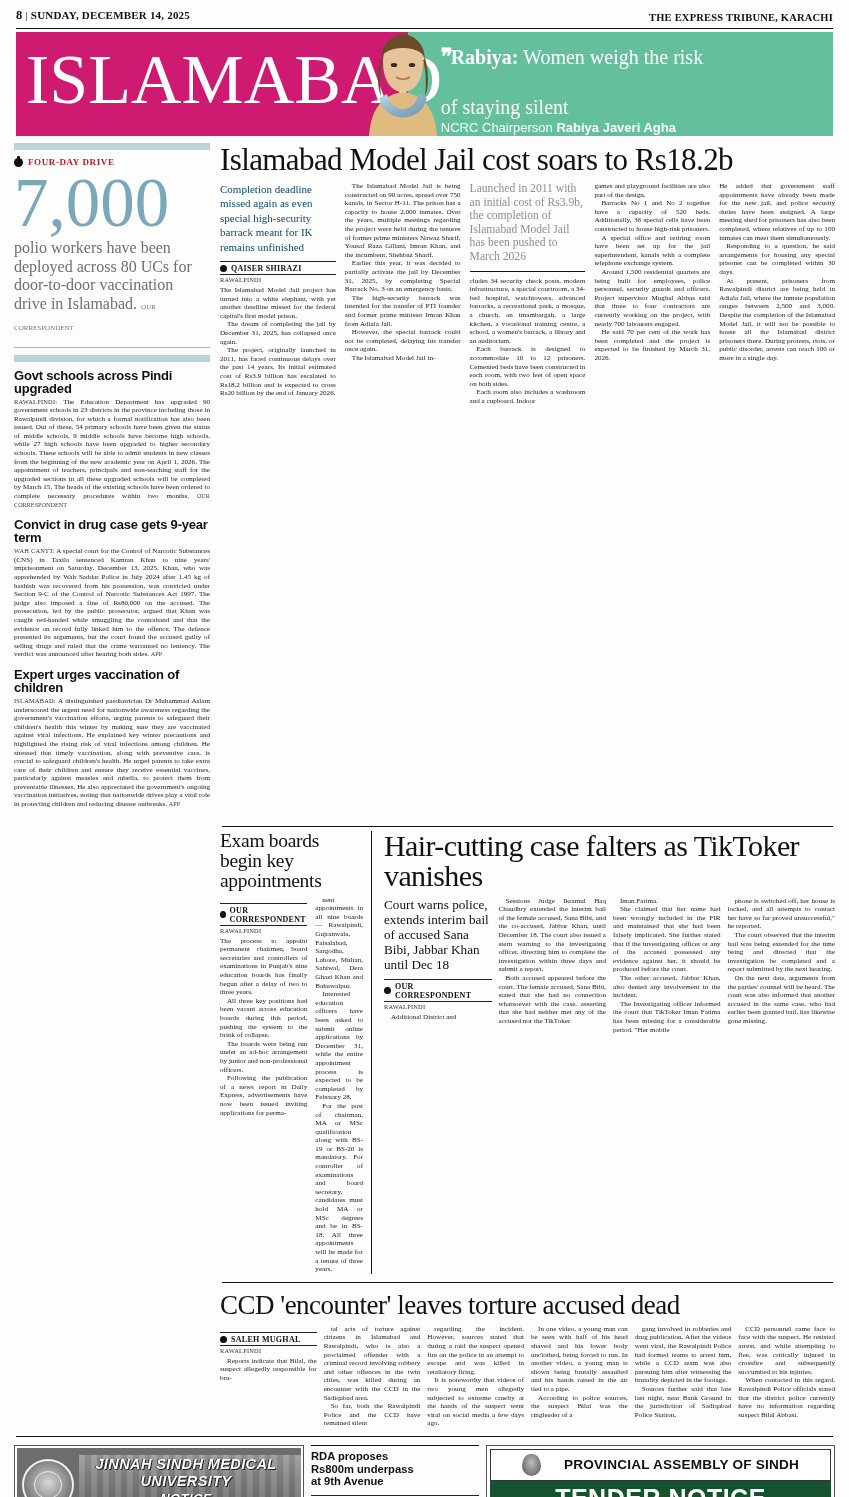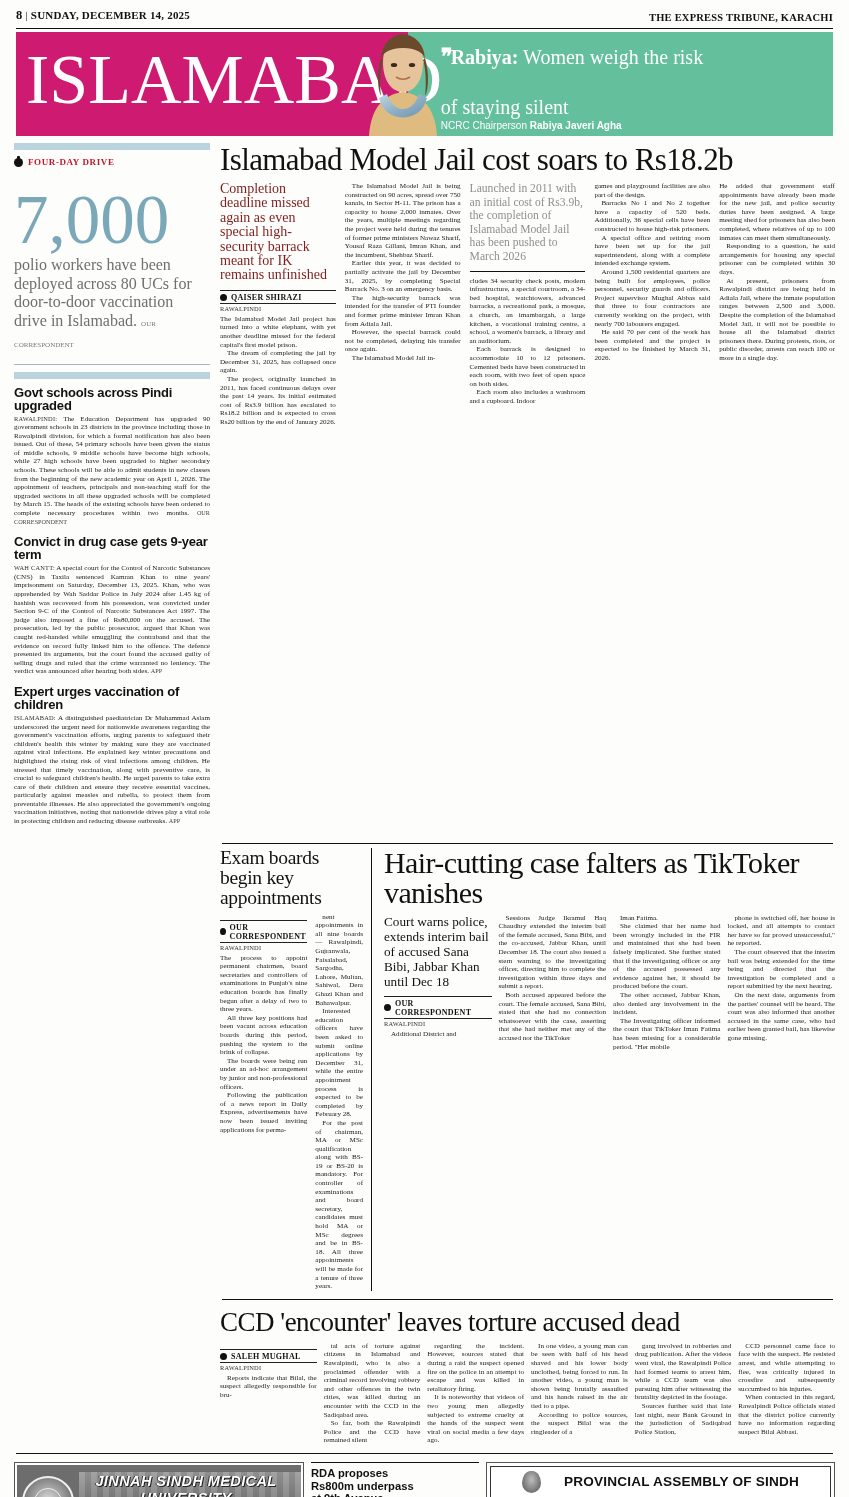--- a/index.html
+++ b/index.html
@@ -32,55 +32,55 @@
     font-size:70px;line-height:84px;color:#fff;letter-spacing:0px;
     font-weight:400;white-space:nowrap;
   }
   .hero-quote{
     position:absolute;left:52%;top:12px;right:10px;
     color:#fff;font-family:"Liberation Serif",serif;
     font-size:20px;line-height:25px;text-align:left;
   }
   .hero-quote .qmark{font-weight:700;font-size:22px;letter-spacing:-2px;}
   .hero-quote .who{font-weight:700;}
-  .hero-credit{position:absolute;left:52%;top:88px;color:#fff;font-family:"Liberation Sans",sans-serif;font-size:10px;text-align:right;}
+  .hero-credit{position:absolute;left:52%;top:88px;color:#fff;font-family:"Liberation Sans",sans-serif;font-size:13px;text-align:right;}
   .hero-credit b{font-weight:700;}
   .portrait{
     position:absolute;left:40%;bottom:0;width:120px;height:104px;z-index:4;
     pointer-events:none;
   }
 
   
   .body-text{font-family:"Liberation Serif",serif;font-size:7.1px;line-height:8.6px;text-align:justify;color:#1a1a1a;}
   .body-text p{margin:0;text-indent:7px;}
   .body-text p.first{text-indent:0;}
   .dateline{font-variant:small-caps;font-size:6.4px;letter-spacing:.2px;color:#333;}
   .credit-tag{font-variant:small-caps;font-size:6.2px;color:#444;}
 
   
   .main-grid{display:flex;gap:10px;margin-top:7px;}
   .rail{width:196px;flex:0 0 196px;}
   .rail-accent{height:7px;background:#b9d4dd;margin-bottom:7px;}
-  .kicker{display:flex;align-items:center;gap:5px;margin-bottom:20px;}
+  .kicker{display:flex;align-items:center;gap:5px;margin-bottom:3px;}
   .kicker .dot{width:9px;height:9px;border-radius:50%;background:#111;position:relative;}
   .kicker .dot:after{content:"";position:absolute;left:3px;top:-2px;width:3px;height:3px;background:#111;border-radius:1px;}
   .kicker-label{font-family:"Liberation Serif",serif;font-weight:700;font-size:9px;letter-spacing:.6px;color:#c3162d;font-variant:small-caps;text-transform:uppercase;}
   .bignum{font-family:"Liberation Serif",serif;font-size:69px;line-height:66px;color:#7ba8b8;margin:2px 0 3px 0;font-weight:400;}
   .bigdesc{font-family:"Liberation Serif",serif;font-size:16px;line-height:18.5px;color:#6f6f6f;}
   .bigdesc .src{font-size:7px;font-variant:small-caps;color:#7a7a7a;}
   .hr-thin{border-top:1px solid #9fb9c2;margin:9px 0 7px 0;}
   .rail-head{font-family:"Liberation Sans",sans-serif;font-weight:700;font-size:13px;line-height:13px;margin:0 0 3px 0;color:#111;letter-spacing:-.2px;}
   .rail-block{margin-bottom:9px;}
 
   
   .lead{flex:1;}
   .lead-head{font-family:"Liberation Serif",serif;font-size:31px;line-height:33px;letter-spacing:-.6px;margin:0 0 6px 0;font-weight:400;}
   .lead-cols{display:flex;gap:9px;}
   .col{flex:1;}
-  .blurb{font-family:"Liberation Serif",serif;font-size:14px;line-height:14.4px;color:#7f1d1d;}
+  .blurb{font-family:"Liberation Serif",serif;font-size:11px;line-height:14.4px;color:#0c4a6e;}
   .byline{margin-top:7px;border-top:1px solid #222;border-bottom:1px solid #222;padding:2px 0 1px 0;display:flex;align-items:center;gap:4px;}
   .byline .dot{width:7px;height:7px;border-radius:50%;background:#111;}
   .byline .nm{font-variant:small-caps;font-weight:700;font-size:8px;letter-spacing:.3px;}
   .byline-city{font-variant:small-caps;font-size:6.4px;color:#333;margin:1px 0 3px 0;letter-spacing:.2px;}
   .pullquote{font-family:"Liberation Serif",serif;font-size:11.6px;line-height:13.6px;color:#8f8f8f;border-bottom:1.4px solid #111;padding-bottom:7px;margin-bottom:5px;}
 
   
   .sect-rule{border-top:1.5px solid #111;margin:8px 2px 6px 2px;}
   .sect-rule.thin{border-top:1px solid #111;}
 
@@ -257,21 +257,21 @@
             <p class="first">cludes 34 security check posts, modern infrastructure, a special courtroom, a 34-bed hospital, watchtowers, advanced barracks, a recreational park, a mosque, a church, an imambargah, a large kitchen, a vocational training centre, a school, a women's barrack, a library and an auditorium.</p>
             <p>Each barrack is designed to accommodate 10 to 12 prisoners. Cemented beds have been constructed in each room, with two feet of open space on both sides.</p>
             <p>Each room also includes a washroom and a cupboard. Indoor</p>
           </div>
         </div>
 
         <div class="col">
           <div class="body-text">
             <p class="first">games and playground facilities are also part of the design.</p>
             <p>Barracks No 1 and No 2 together have a capacity of 520 beds. Additionally, 36 special cells have been constructed to house high-risk prisoners.</p>
-            <p>A special office and retiring room have been set up for the jail superintendent, along with a complete intended exchange system.</p>
+            <p>A special office and retiring room have been set up for the jail superintendent, kanals with a complete telephone exchange system.</p>
             <p>Around 1,500 residential quarters are being built for employees, police personnel, security guards and officers. Project supervisor Mughal Abbas said that three to four contractors are currently working on the project, with nearly 700 labourers engaged.</p>
             <p>He said 70 per cent of the work has been completed and the project is expected to be finished by March 31, 2026.</p>
           </div>
         </div>
 
         <div class="col">
           <div class="body-text">
             <p class="first">He added that government staff appointments have already been made for the new jail, and police security duties have been assigned. A large meeting shed for prisoners has also been completed, where relatives of up to 100 inmates can meet them simultaneously.</p>
             <p>Responding to a question, he said arrangements for housing any special prisoner can be completed within 30 days.</p>
             <p>At present, prisoners from Rawalpindi district are being held in Adiala Jail, where the inmate population ranges between 2,500 and 3,000. Despite the completion of the Islamabad Model Jail, it will not be possible to house all the Islamabad district prisoners there. During protests, riots, or public disorder, arrests can reach 100 or more in a single day.</p>

